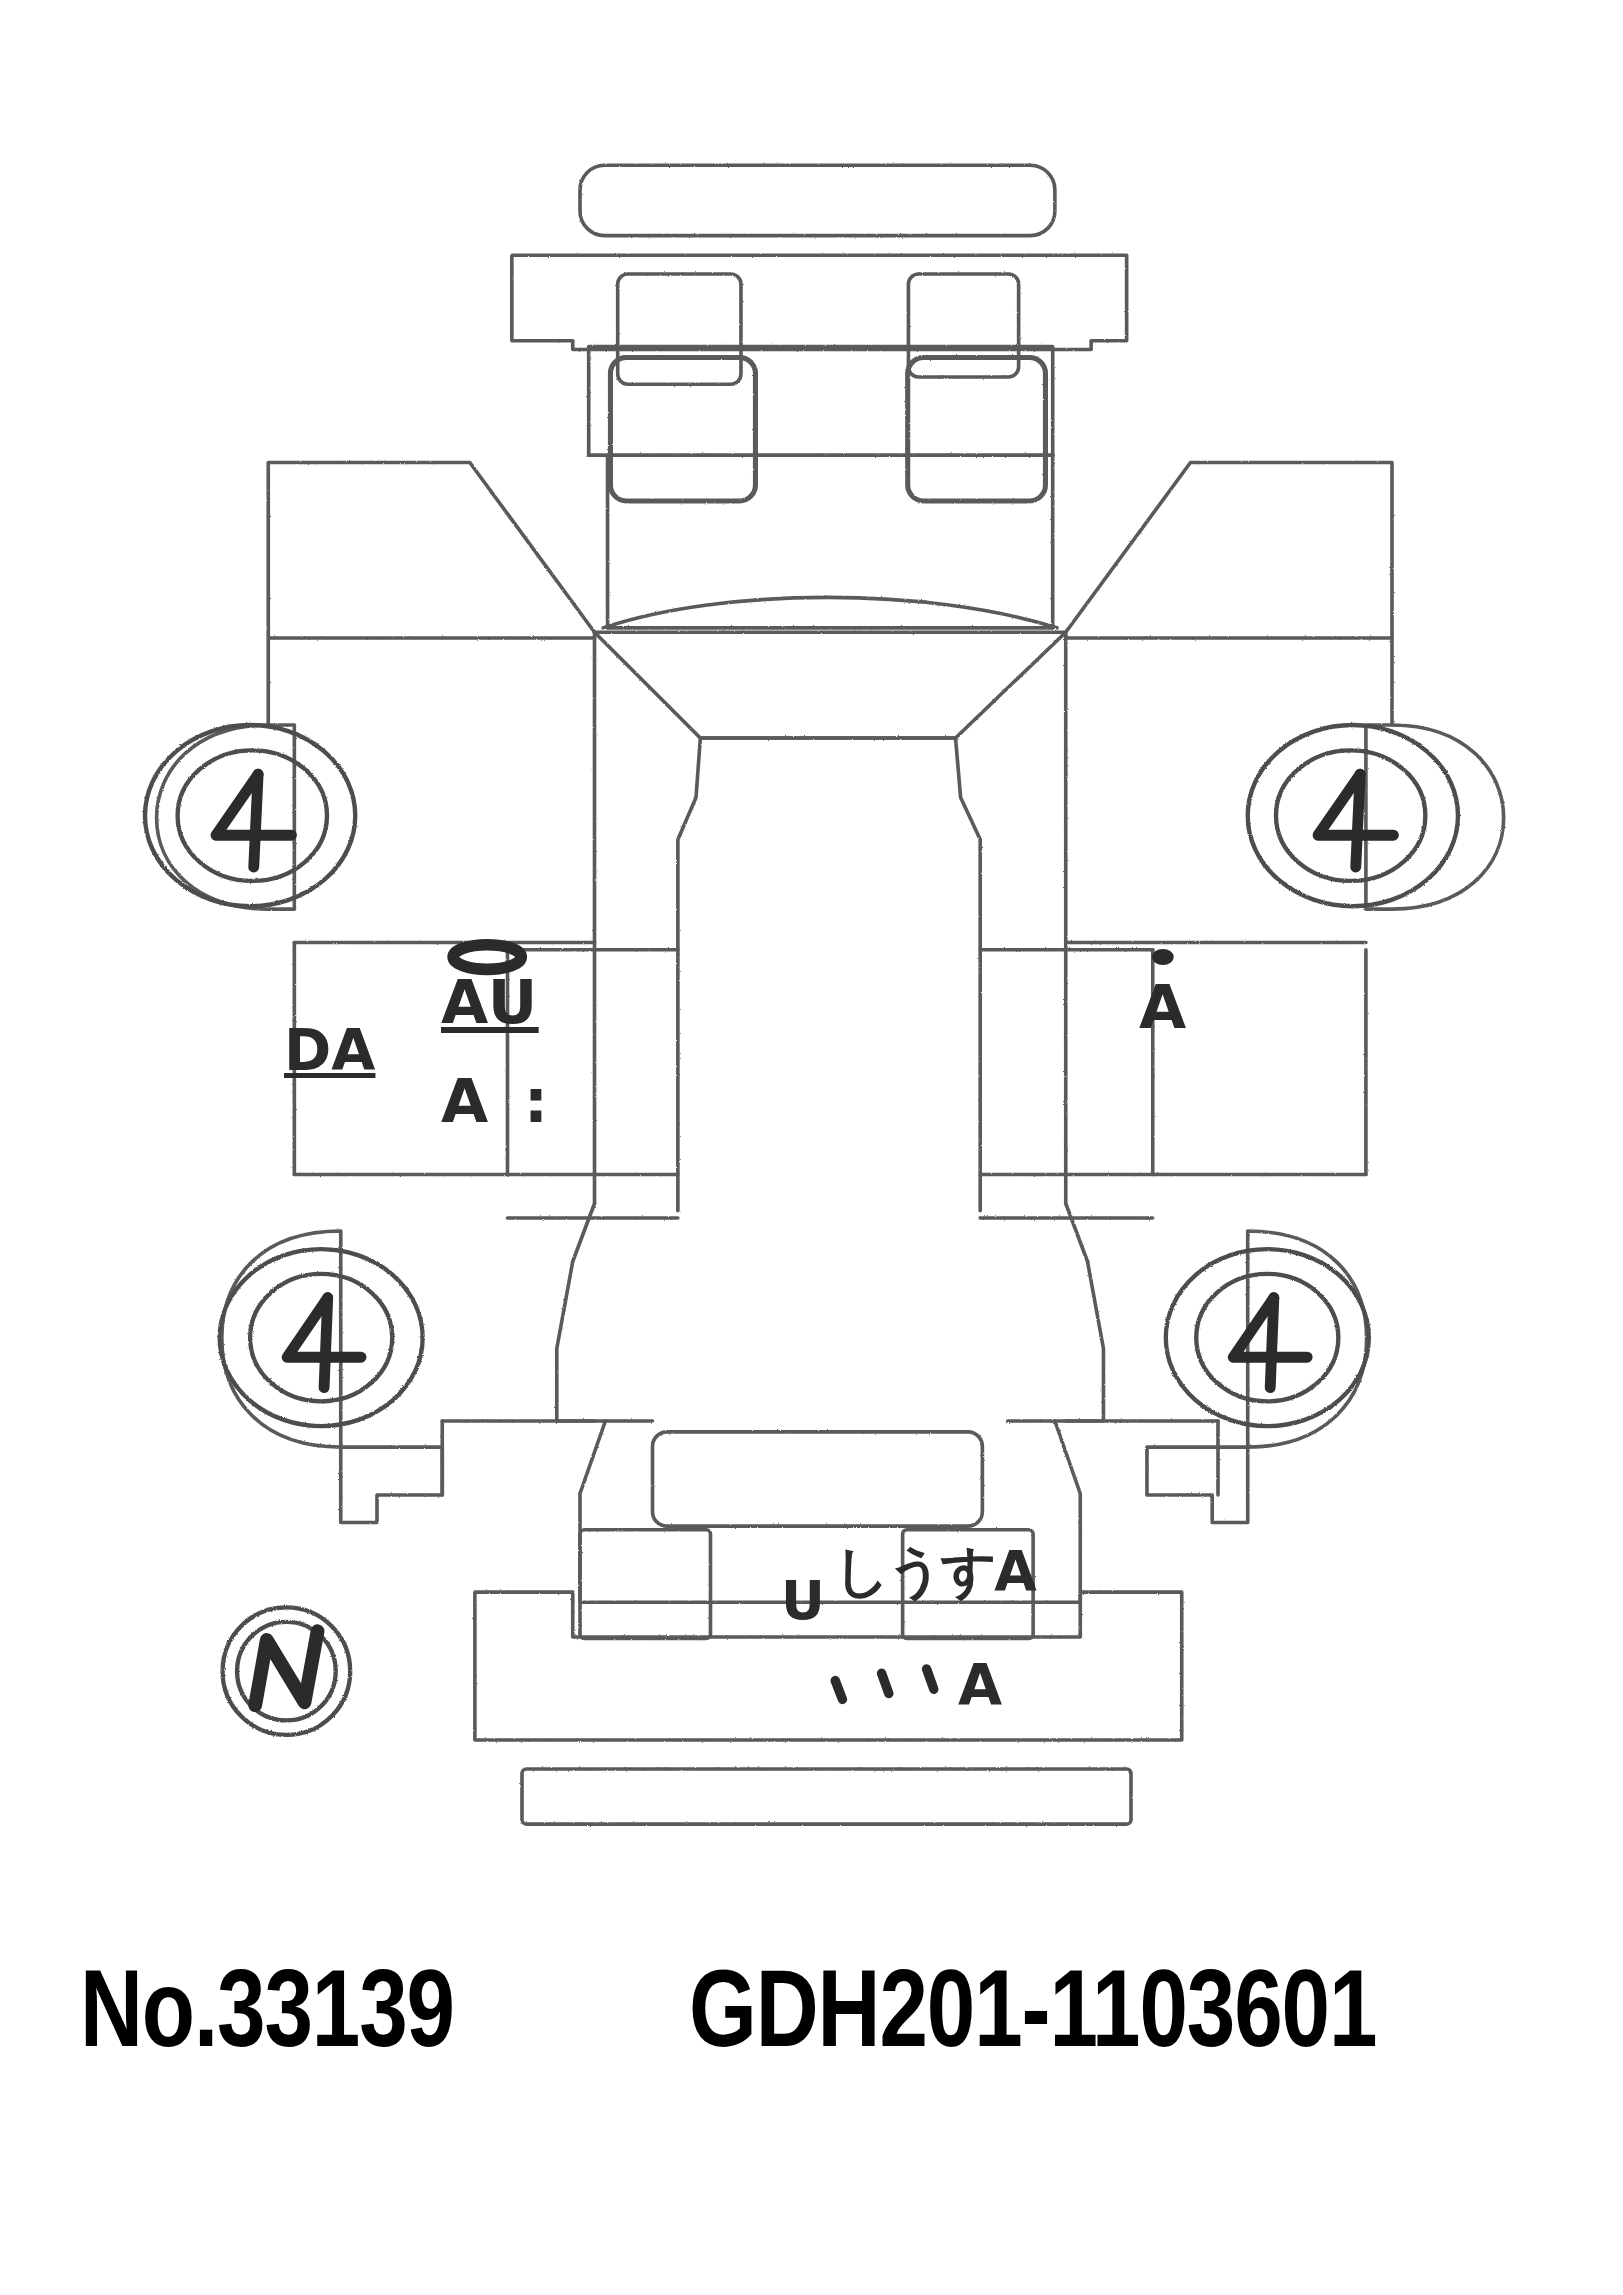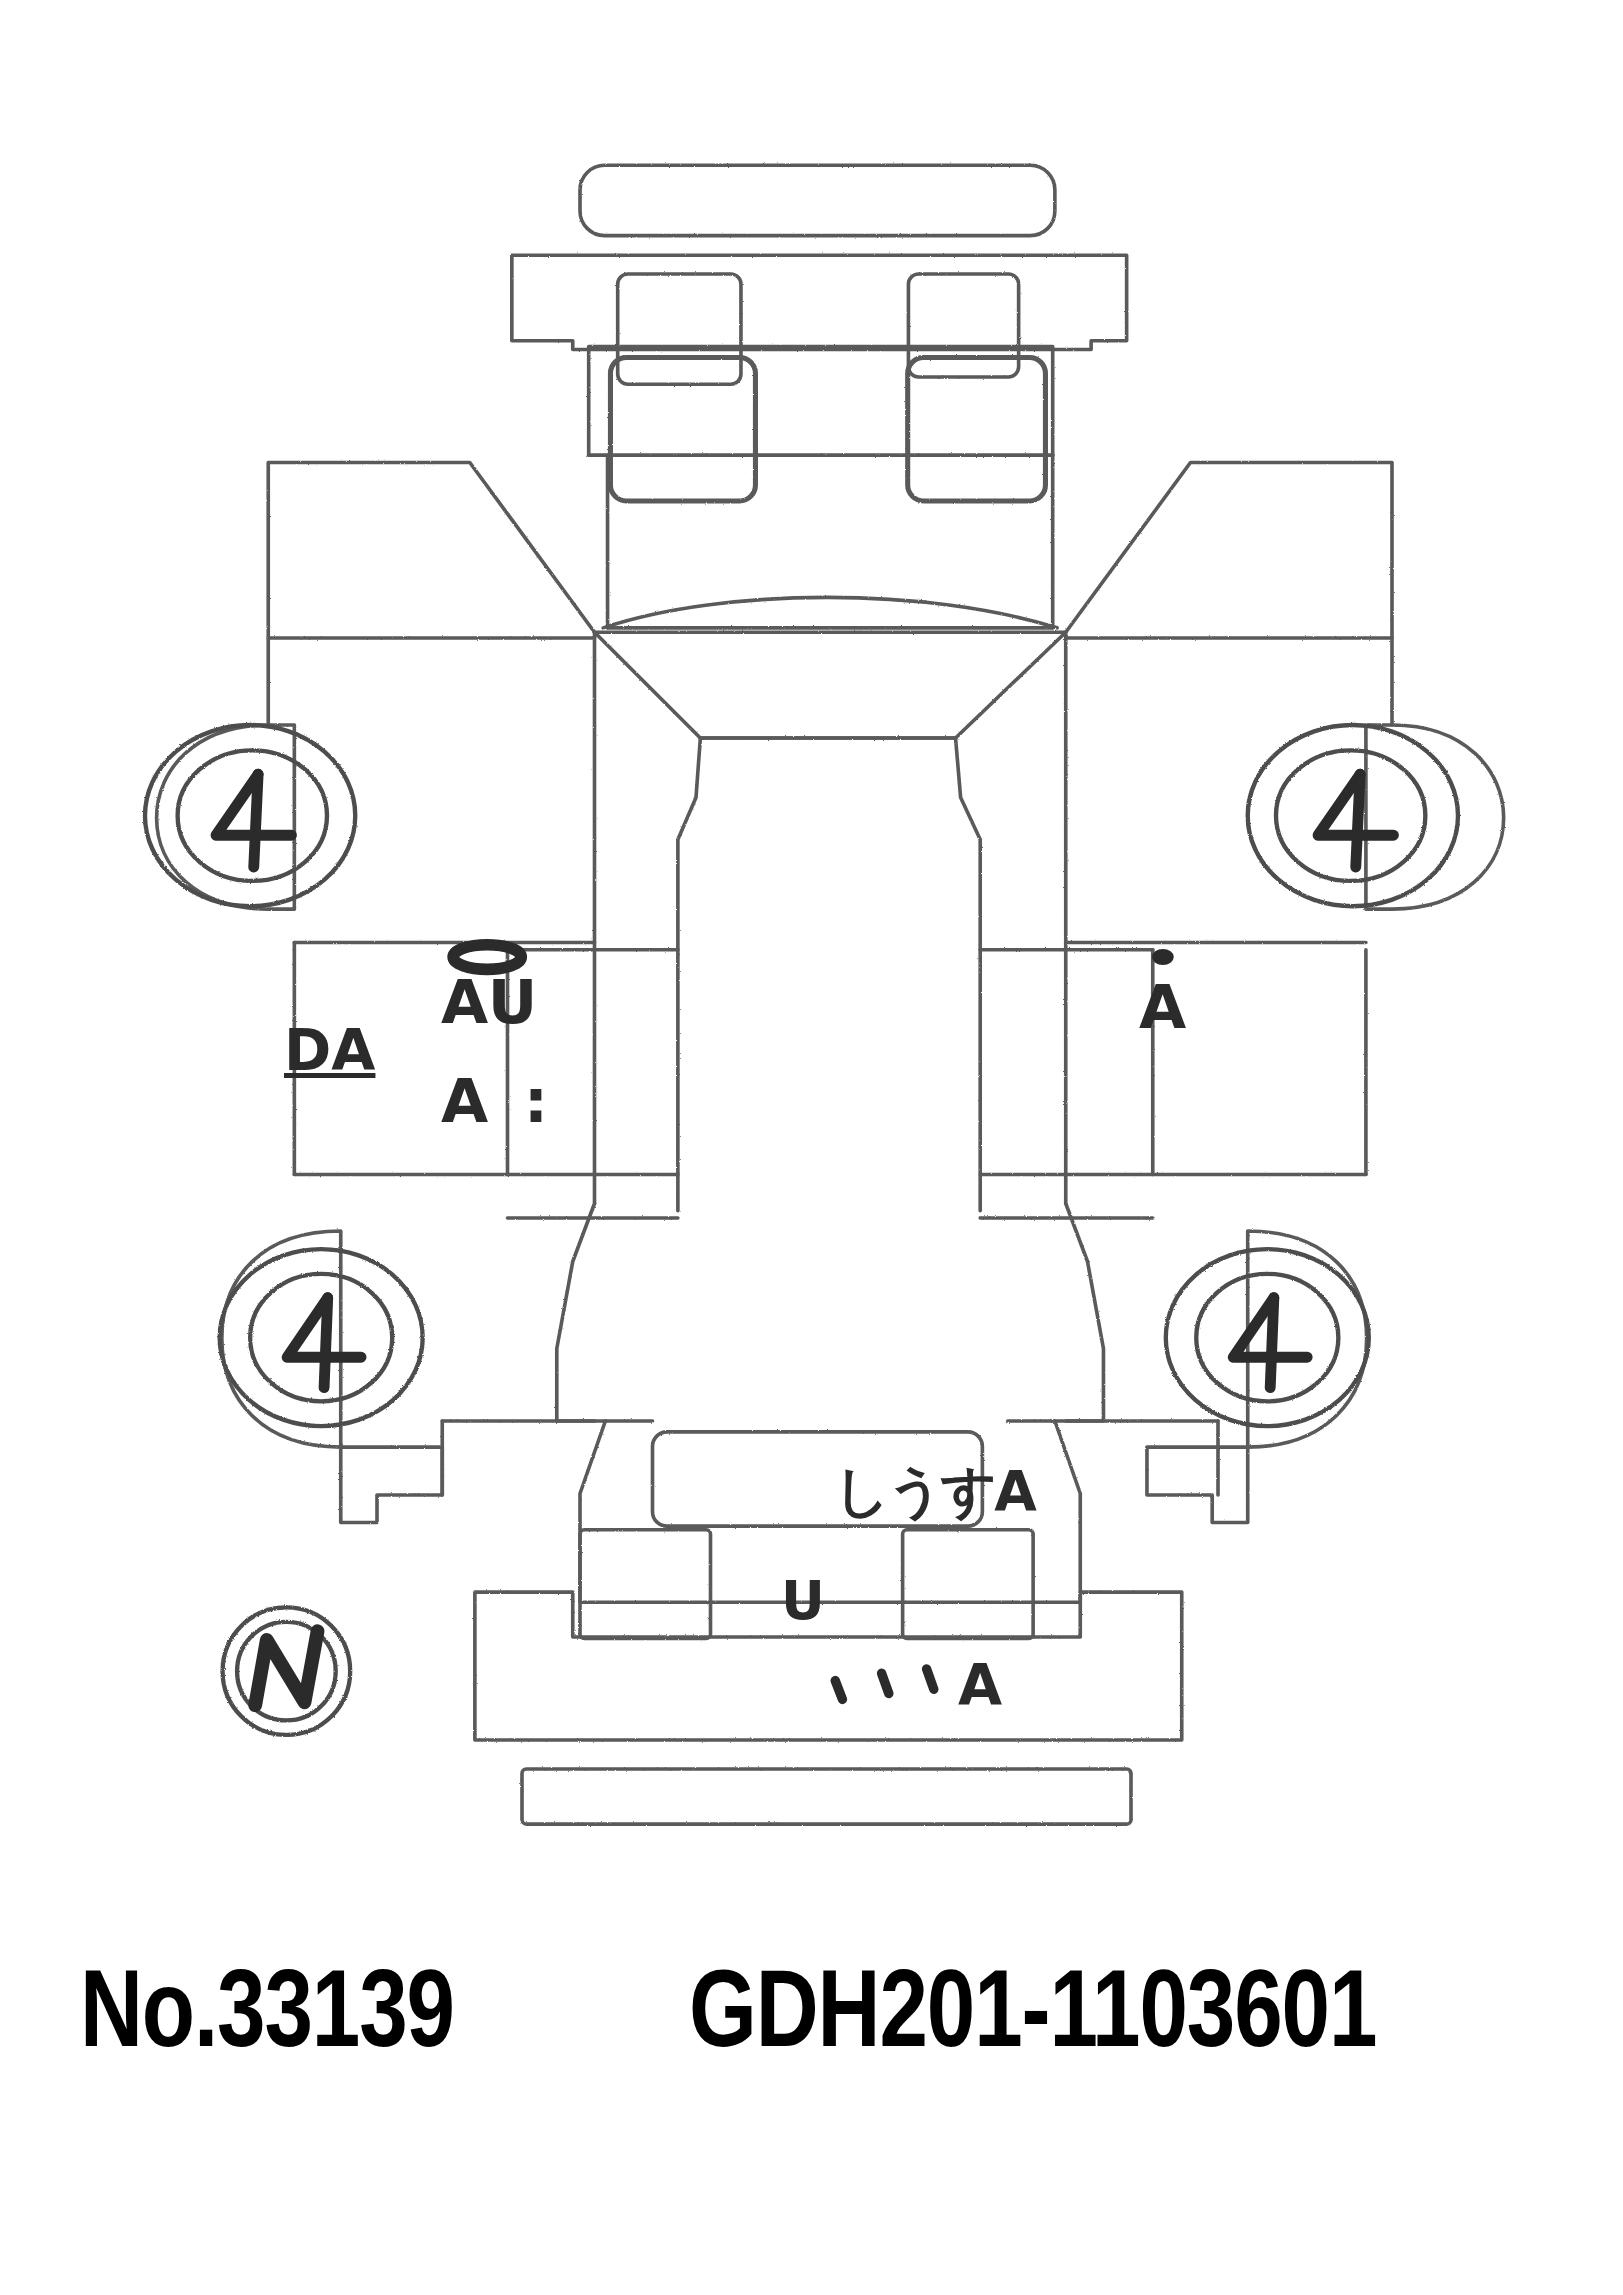--- a/index.html
+++ b/index.html
@@ -240,27 +240,27 @@
       <g stroke="#2b2b2b" stroke-width="13" stroke-linecap="round" fill="none">
         <path d="M1152 2318 L1162 2344"></path>
         <path d="M1216 2308 L1226 2336"></path>
         <path d="M1278 2302 L1288 2330"></path>
       </g>
     </svg>
   </div>
 
   <div class="hand" style="left:284px;top:1022px;font-size:57px;text-decoration:underline;">DA</div>
 
-  <div class="hand" style="left:441px;top:971px;font-size:61px;letter-spacing:1.4px;">AU</div>
+  <div class="hand" style="left:441px;top:971px;font-size:61px;letter-spacing:1.4px;text-decoration:underline;">AU</div>
 
   <div class="hand" style="left:441px;top:1070px;font-size:61px;letter-spacing:7.2px;">A :</div>
 
   <div class="hand" style="left:1139px;top:976px;font-size:61px;">A</div>
 
-  <div class="hand" style="left:834px;top:1464px;font-size:55px;letter-spacing:-2.9px;">しうすA</div>
+  <div class="hand" style="left:834px;top:1544px;font-size:55px;letter-spacing:-2.9px;">しうすA</div>
 
   <div class="hand" style="left:781px;top:1574px;font-size:54px;">U</div>
 
   <div class="hand" style="left:958px;top:1657px;font-size:57px;">A</div>
 
   <div id="caption">
     <div id="cap-no" class="cap-text">No.33139</div>
     <div id="cap-code" class="cap-text">GDH201-1103601</div>
   </div>
 

